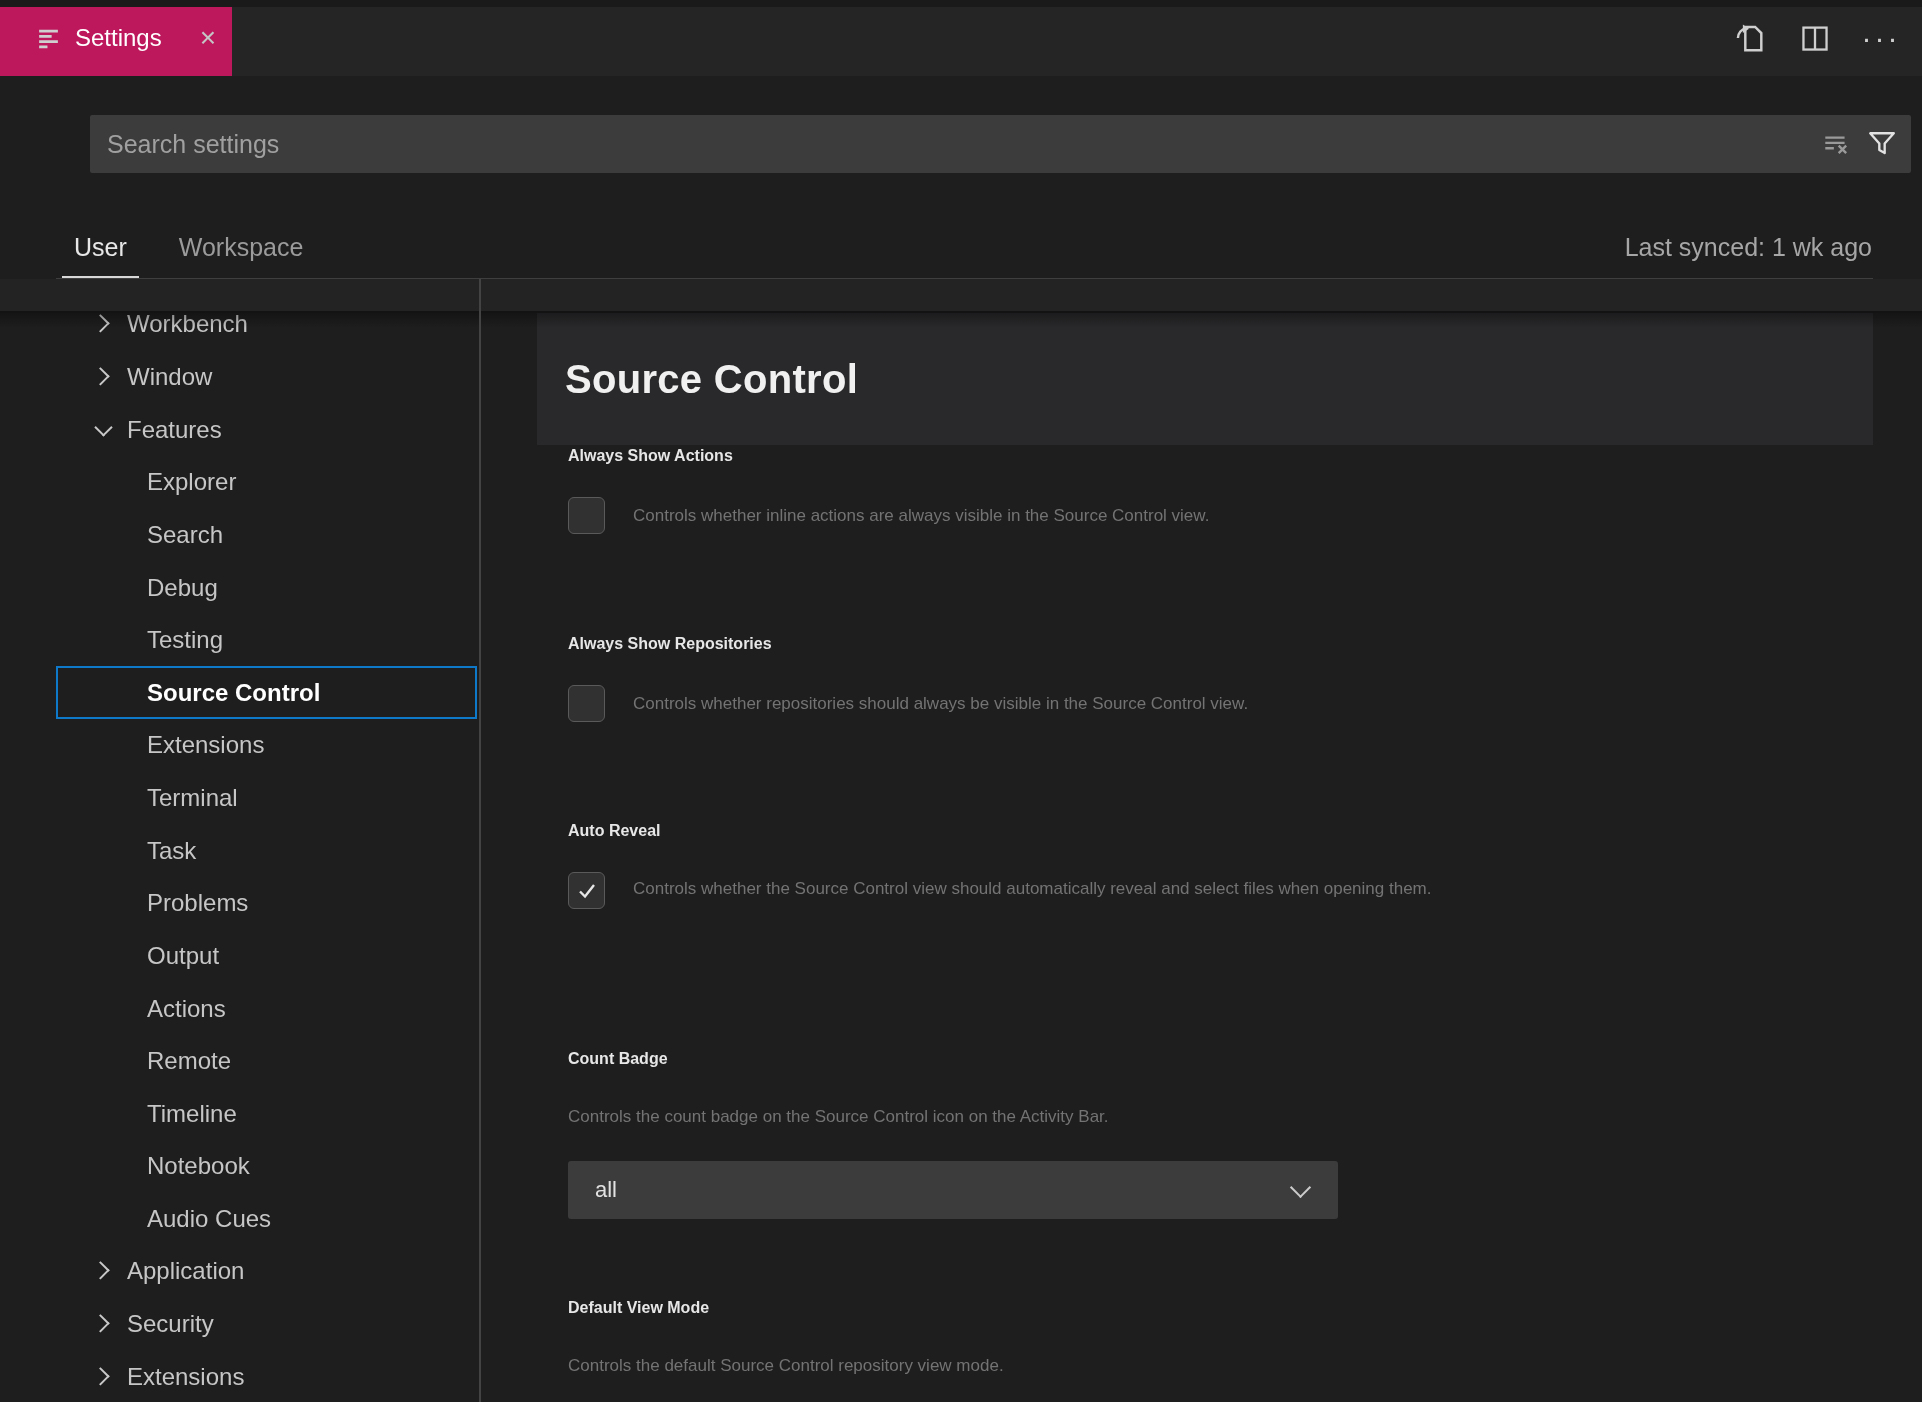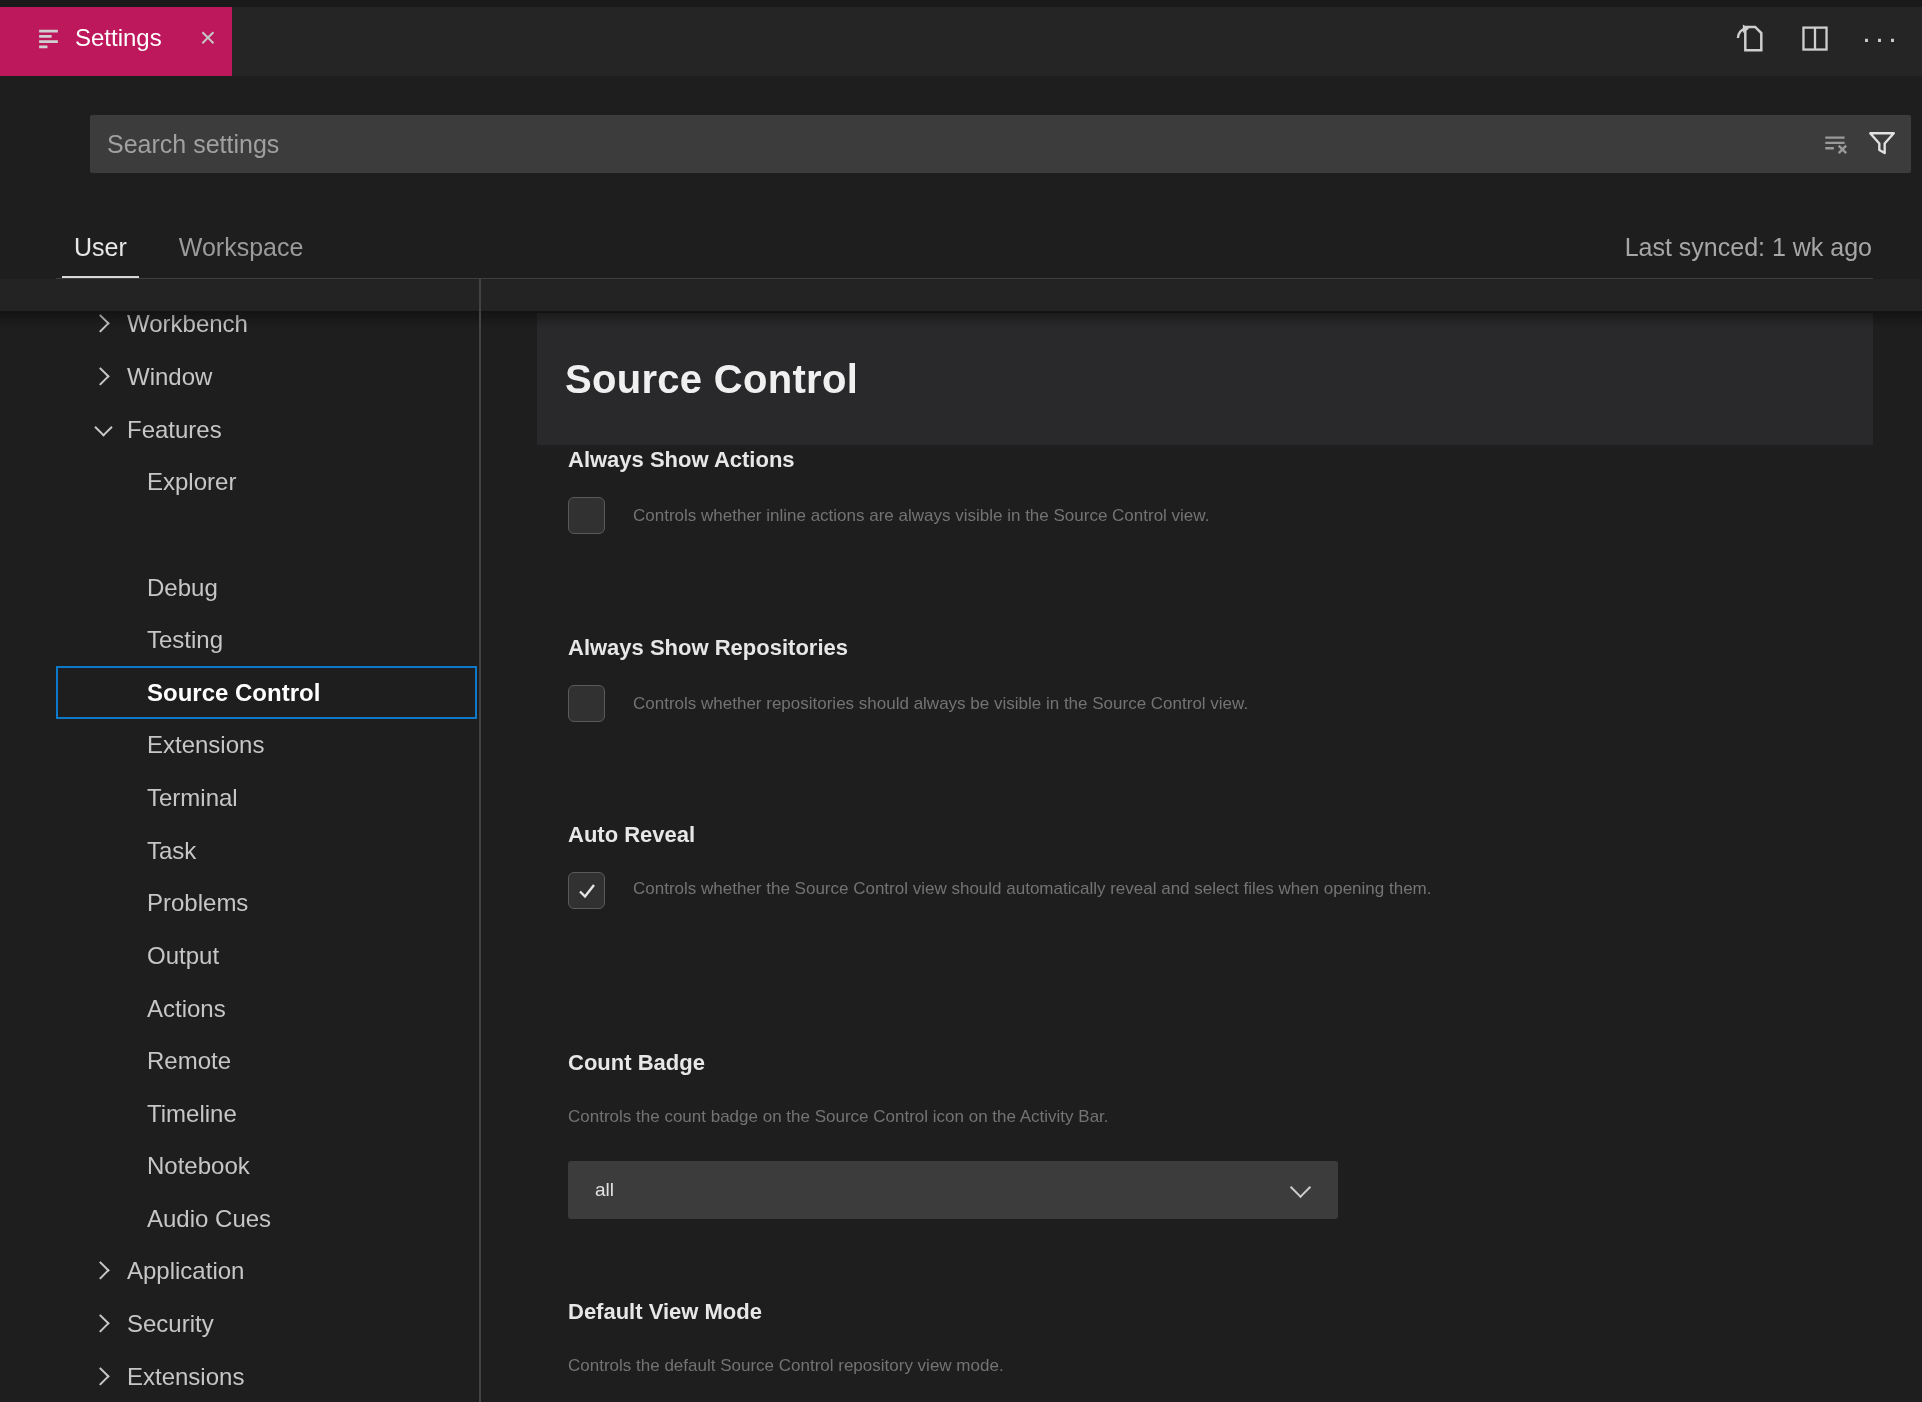--- a/index.html
+++ b/index.html
@@ -49,29 +49,29 @@
     border-right:2px solid #c9c9c9;border-bottom:2px solid #c9c9c9;}
   .chev.right{transform:translate(-3px,-55%) rotate(-45deg);}
   .chev.down{transform:translate(0,-70%) rotate(45deg);}
   .row.selected{left:56px;width:421px;border:2px solid #0f79c9;background:#1e1e1e;z-index:2;}
   .row.selected .row-label{left:89px;font-weight:bold;color:#ffffff;}
 
   
   .content{position:absolute;left:481px;top:0;width:1441px;height:100%;}
   .title-band{position:absolute;left:56px;top:34px;width:1336px;height:132px;background:#29292b;display:flex;align-items:center;}
   .title-text{margin-left:28px;font-size:40px;font-weight:600;color:#f0f0f0;letter-spacing:.3px;}
-  .s-label{position:absolute;left:87px;font-size:22px;font-weight:600;color:#e7e7e7;white-space:nowrap;}
+  .s-label{position:absolute;left:87px;font-size:16px;font-weight:600;color:#e7e7e7;white-space:nowrap;}
   .s-desc{position:absolute;font-size:17px;color:#737373;line-height:30px;white-space:nowrap;}
   .s-desc.wrap{white-space:normal;line-height:42px;max-width:1000px;}
   .checkbox{position:absolute;left:87px;width:37px;height:37px;box-sizing:border-box;background:#313132;
     border:1px solid #5a5a5b;border-radius:6px;cursor:pointer;display:flex;align-items:center;justify-content:center;}
   .checkbox svg{display:none;}
   .checkbox.checked svg{display:block;}
   .select{position:absolute;left:87px;width:770px;height:58px;background:#3c3c3c;border-radius:3px;cursor:pointer;}
-  .select-value{position:absolute;left:27px;top:0;height:100%;display:flex;align-items:center;font-size:19px;color:#e2e2e2;}
+  .select-value{position:absolute;left:27px;top:0;height:100%;display:flex;align-items:center;font-size:22px;color:#e2e2e2;}
   .select-chev{position:absolute;right:30px;top:19px;width:13px;height:13px;
     border-right:2px solid #cccccc;border-bottom:2px solid #cccccc;transform:rotate(45deg);}
 </style>
 </head>
 <body>
 
 <div class="app">
 
   <div class="tabbar">
     <div class="tab">
@@ -134,20 +134,23 @@
           <span class="chev right"></span>
           <span class="row-label">Window</span>
         </div>
       <div class="row lvl1" style="top:124px">
           <span class="chev down"></span>
           <span class="row-label">Features</span>
         </div>
       <div class="row lvl2" style="top:176px">
           <span class="row-label">Explorer</span>
         </div>
+      <div class="row lvl2" style="top:229px">
+          <span class="row-label">Search</span>
+        </div>
       <div class="row lvl2" style="top:282px">
           <span class="row-label">Debug</span>
         </div>
       <div class="row lvl2" style="top:334px">
           <span class="row-label">Testing</span>
         </div>
       <div class="row lvl2 selected" style="top:387px">
           <span class="row-label">Source Control</span>
         </div>
       <div class="row lvl2" style="top:439px">

